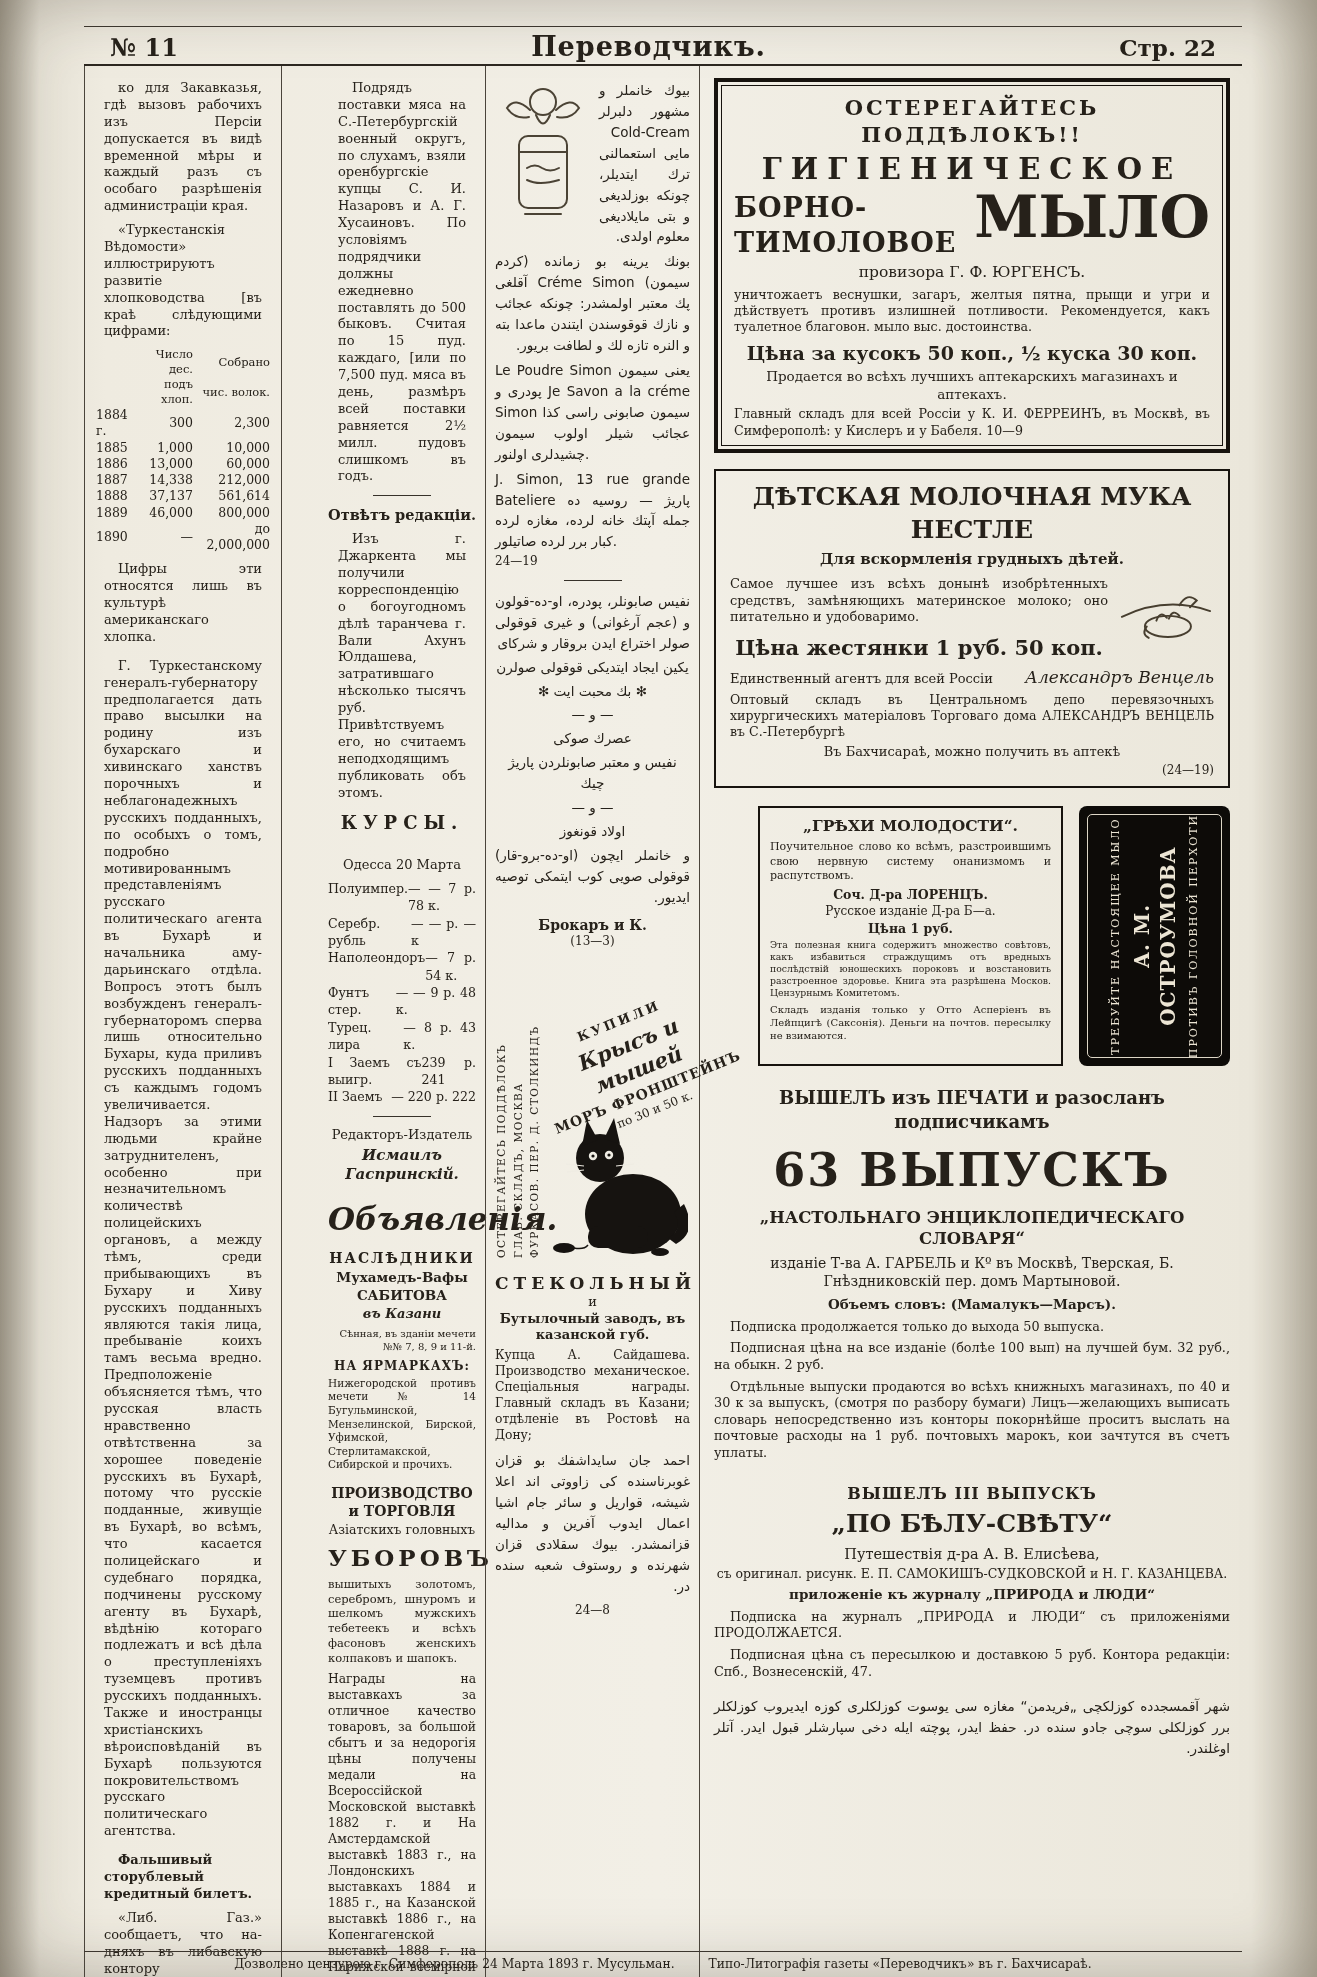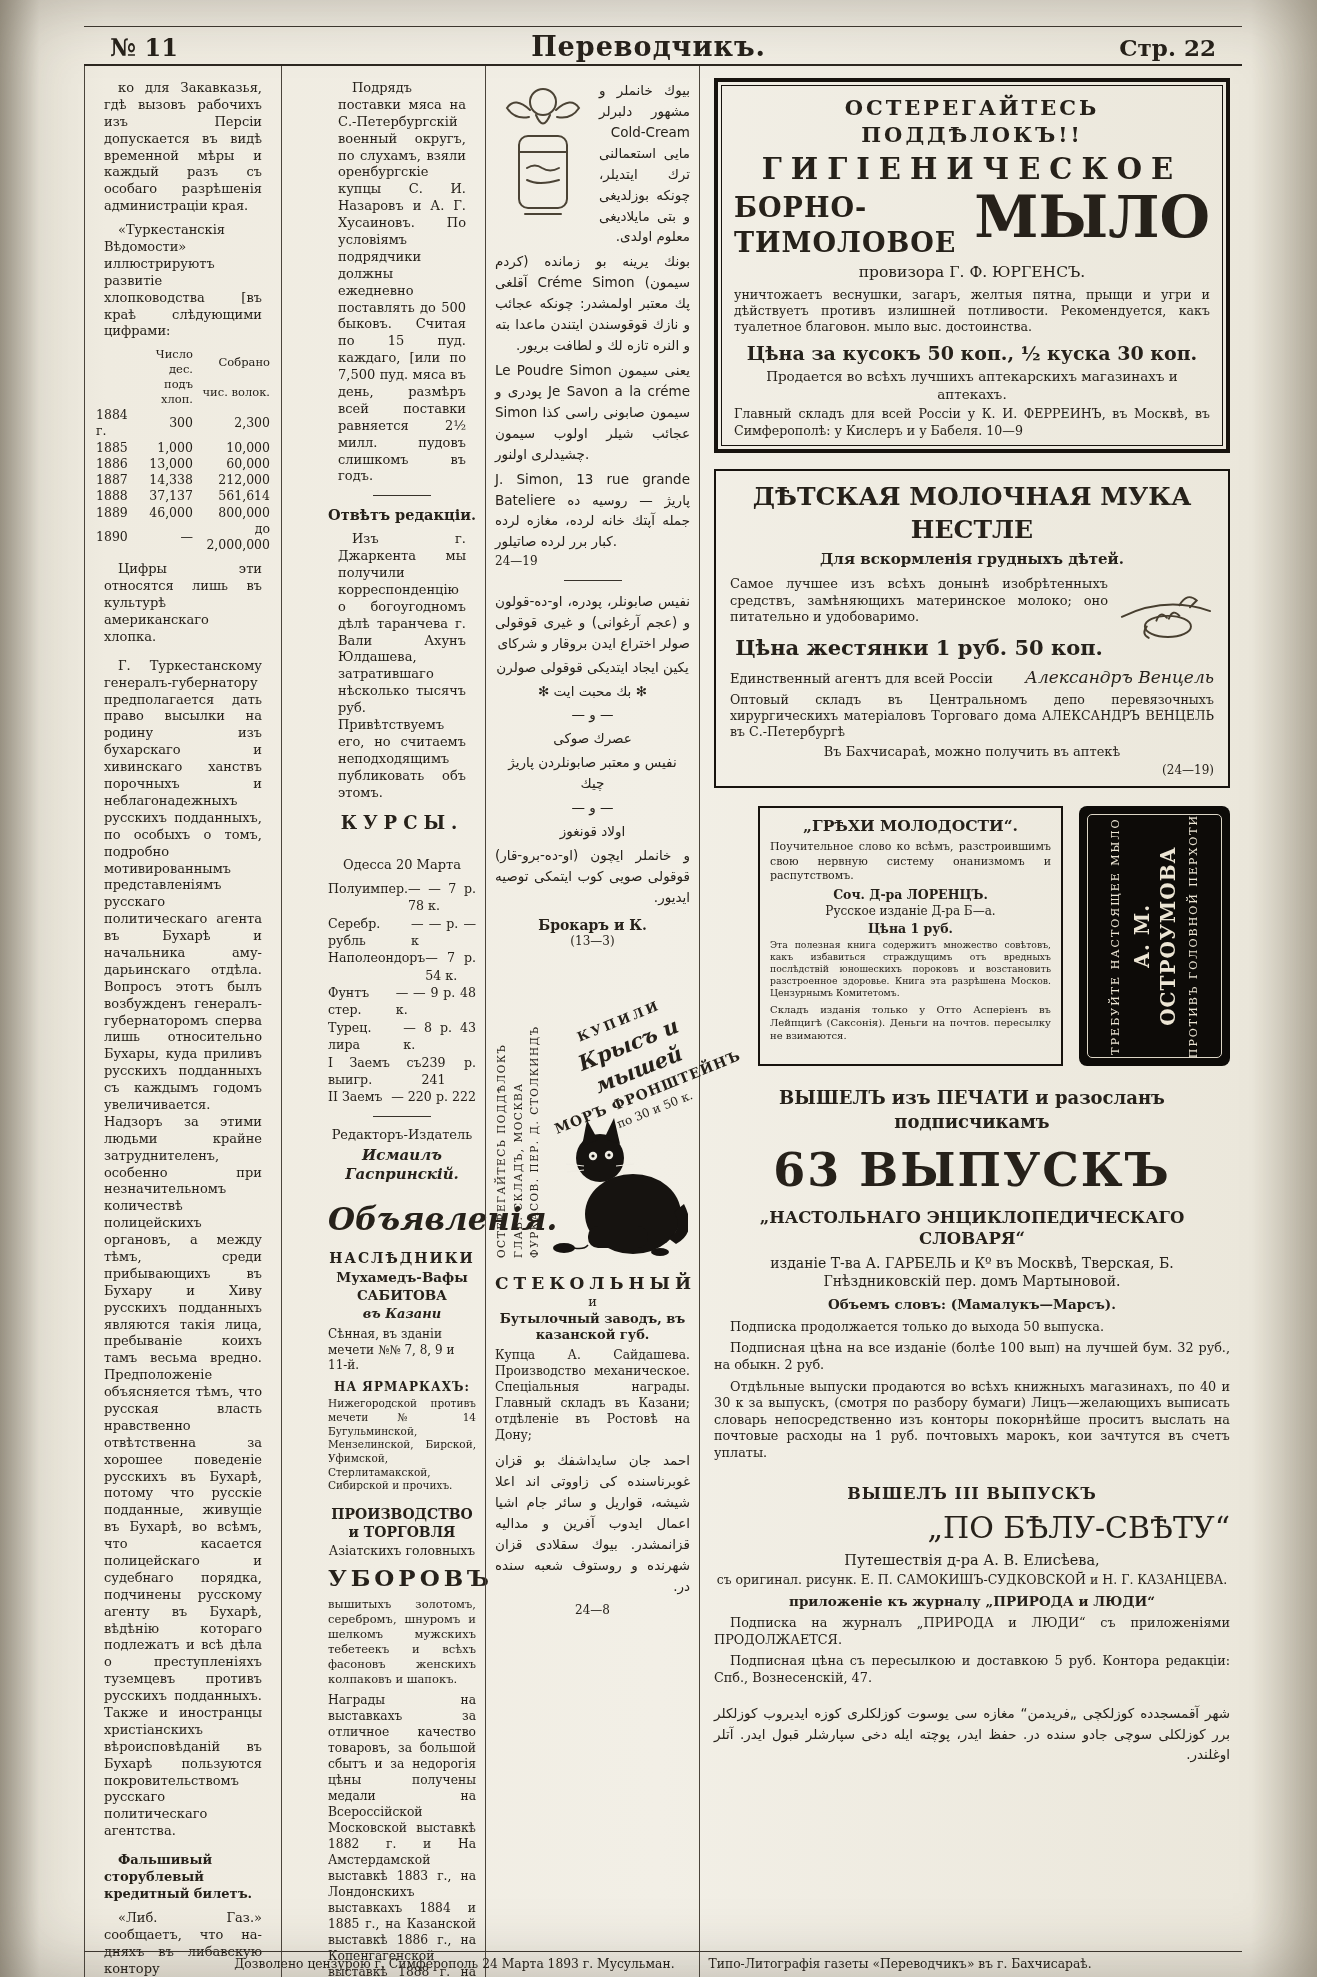--- a/index.html
+++ b/index.html
@@ -44,21 +44,21 @@
   .kursy-title{ text-align:center; font-weight:bold; font-size:18px; letter-spacing:6px; margin:10px 0 2px; }
   .kursy-sub{ text-align:center; font-size:13px; margin-bottom:6px;margin-top:22px; }
   .rate{ display:flex; justify-content:space-between; font-size:12.6px; line-height:1.38; }
   .editor{ text-align:center; margin:10px 0 4px; }
   .editor-role{ font-size:13px; }
   .editor-name{ font-size:15px; font-style:italic; font-weight:bold; margin-top:2px; }
   .ads-h{ text-align:center; font-size:31px; font-weight:bold; font-style:italic; margin:14px 0 10px; }
   .s1{ text-align:center; font-weight:bold; letter-spacing:2px; font-size:14px; }
   .s2{ text-align:center; font-weight:bold; font-size:13.5px; margin-top:2px; }
   .s3{ text-align:center; font-weight:bold; font-style:italic; font-size:13px; margin:2px 0 4px; }
-  .s4{ text-align:left; font-size:12px; }
+  .s4{ text-align:right; font-size:10px; }
   .s5{ text-align:center; font-weight:bold; font-size:12px; letter-spacing:1px; margin-top:6px; }
   .s6{ font-size:10.5px; line-height:1.3; margin-top:2px; }
   .m1{ text-align:center; font-weight:bold; font-size:14px; margin-top:12px; }
   .m2{ text-align:center; font-size:12.5px; margin-top:2px; }
   .m3{ text-align:center; font-weight:bold; font-size:23px; letter-spacing:4px; margin:4px 0; }
   .m4{ font-size:11.5px; line-height:1.3; }
   .awards{ font-size:12.3px; margin-top:6px; }
   .addr{ font-size:12px; margin-top:6px; text-indent:14px; }
 
   
@@ -136,21 +136,21 @@
   .encyc{ margin-top:20px; text-align:center; }
   .enc-l1{ font-weight:bold; font-size:18px; }
   .enc-big{ font-weight:bold; font-size:46px; letter-spacing:2px; margin:8px 0 6px; }
   .enc-title{ font-weight:bold; font-size:16.5px; }
   .enc-pub{ font-size:14px; margin-top:4px; }
   .encyc p.just{ text-align:justify; text-indent:16px; font-size:12.8px; margin:5px 0 0; }
   .enc-scope{ font-weight:bold; font-size:13.5px; margin-top:6px; }
 
   .travel{ margin-top:22px; text-align:center; }
   .tr-h1{ font-weight:bold; font-size:16px; letter-spacing:1px; }
-  .tr-h2{ font-weight:normal; font-size:30px; margin:4px 0;text-align:right; }
+  .tr-h2{ font-weight:bold; font-size:25px; margin:4px 0; }
   .tr-l1{ font-size:14.5px; }
   .tr-l2{ font-size:12.5px; margin-top:2px; }
   .tr-l3{ font-weight:bold; font-size:13.5px; margin-top:4px; }
   .travel p.just{ text-align:justify; text-indent:16px; font-size:12.8px; margin:5px 0 0; }
 
   .c4-ar{ margin-top:16px; }
 
   .footer{ position:absolute; left:84px; width:1158px; bottom:6px;text-align:center; }
   .footrule{ border-top:1px solid #3c362e; margin-bottom:5px; }
   .footer-text{ display:flex; justify-content:center; gap:34px; font-size:12.3px; }

